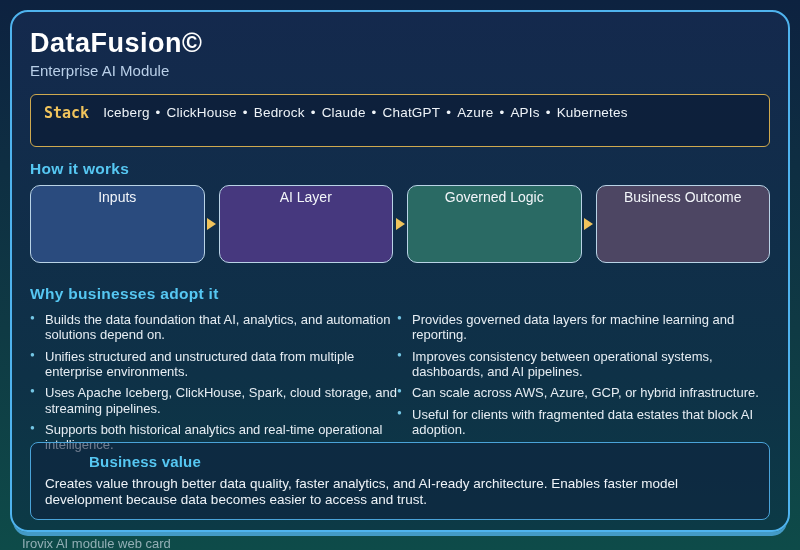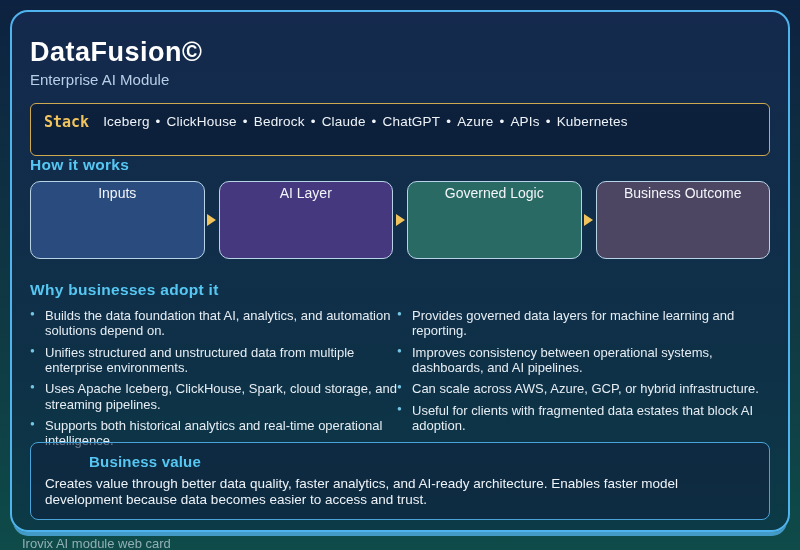--- a/index.html
+++ b/index.html
@@ -25,21 +25,21 @@
     border:2px solid var(--card-border);
     border-radius:18px;
     box-shadow:0 7px 0 -3px rgba(86,182,240,0.75);
     padding:10px 18px 0 18px;
   }
   .title{
     font-size:27px;
     font-weight:bold;
     color:#ffffff;
     letter-spacing:.5px;
-    margin-top:15px;
+    margin-top:6px;
   }
   .subtitle{
     font-size:15px;
     color:#b9cfe8;
     margin-top:3px;
   }
   .stack-box{
     margin-top:15px;
     height:53px;
     border:1px solid var(--stack-border);
@@ -63,21 +63,21 @@
     padding-top:1px;
     letter-spacing:.2px;
   }
   .stack-items .sep{ color:#eef3f8; margin:0 6px; }
   .section-heading{
     font-size:15.5px;
     font-weight:bold;
     color:var(--accent);
     letter-spacing:.3px;
   }
-  .heading-how{ }
+  .heading-how{ margin-top:13px; }
   .flow-row{
     margin-top:7px;
     height:78px;
     display:flex;
     align-items:stretch;
   }
   .flow-box{
     flex:1 1 0;
     border:1px solid #b9d3e6;
     border-radius:10px;

